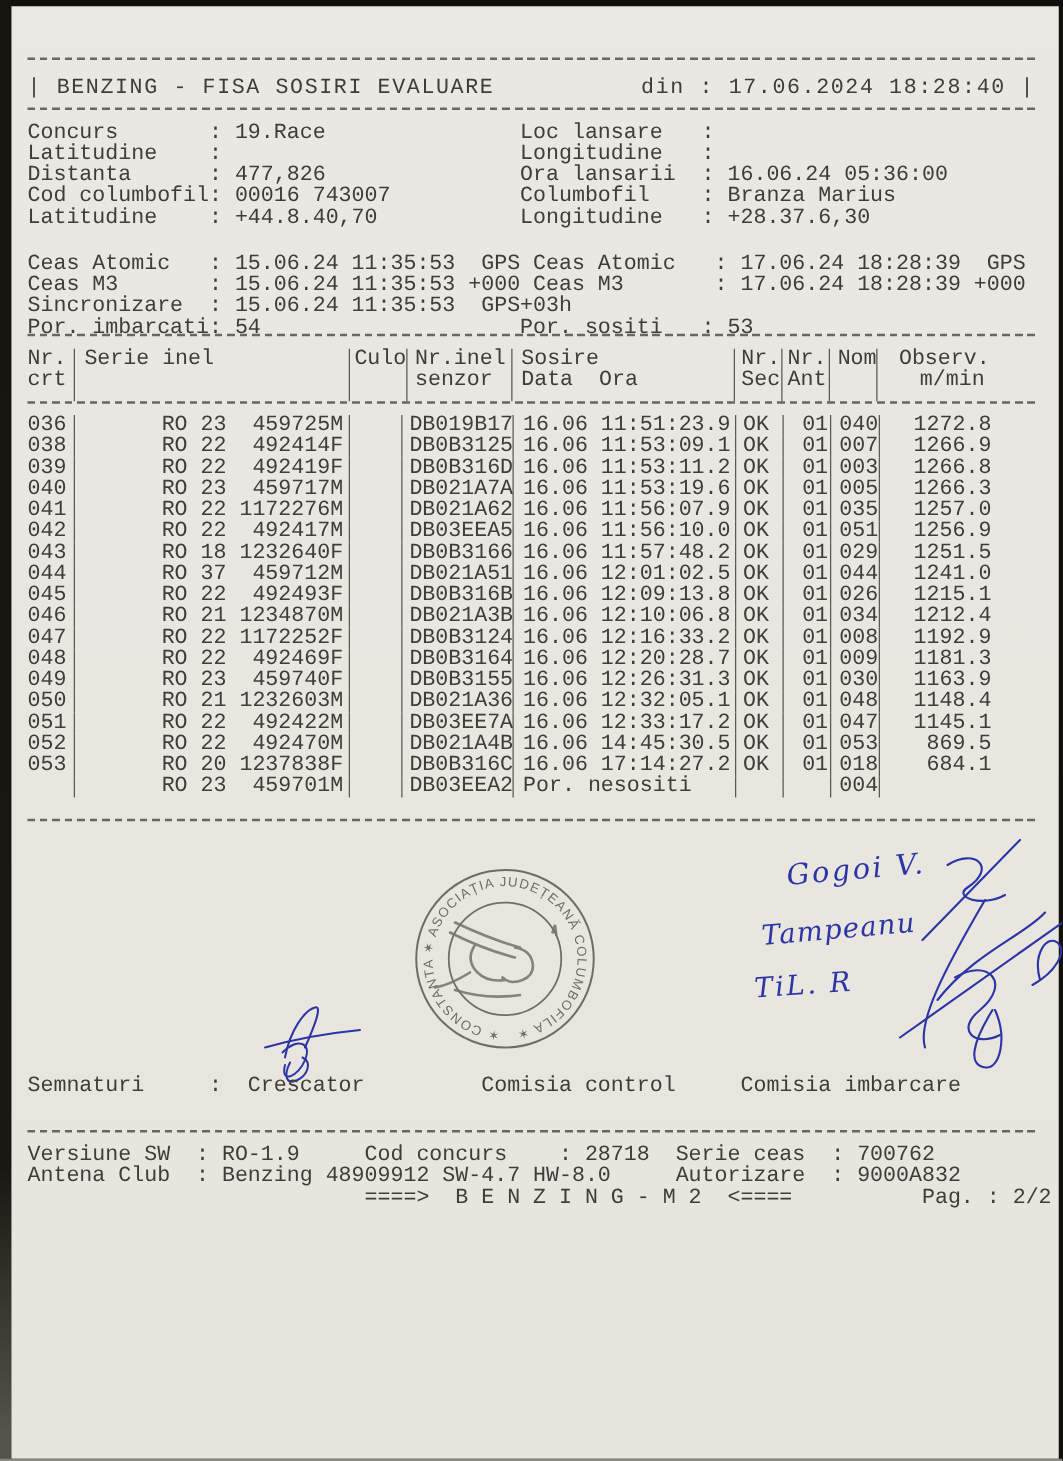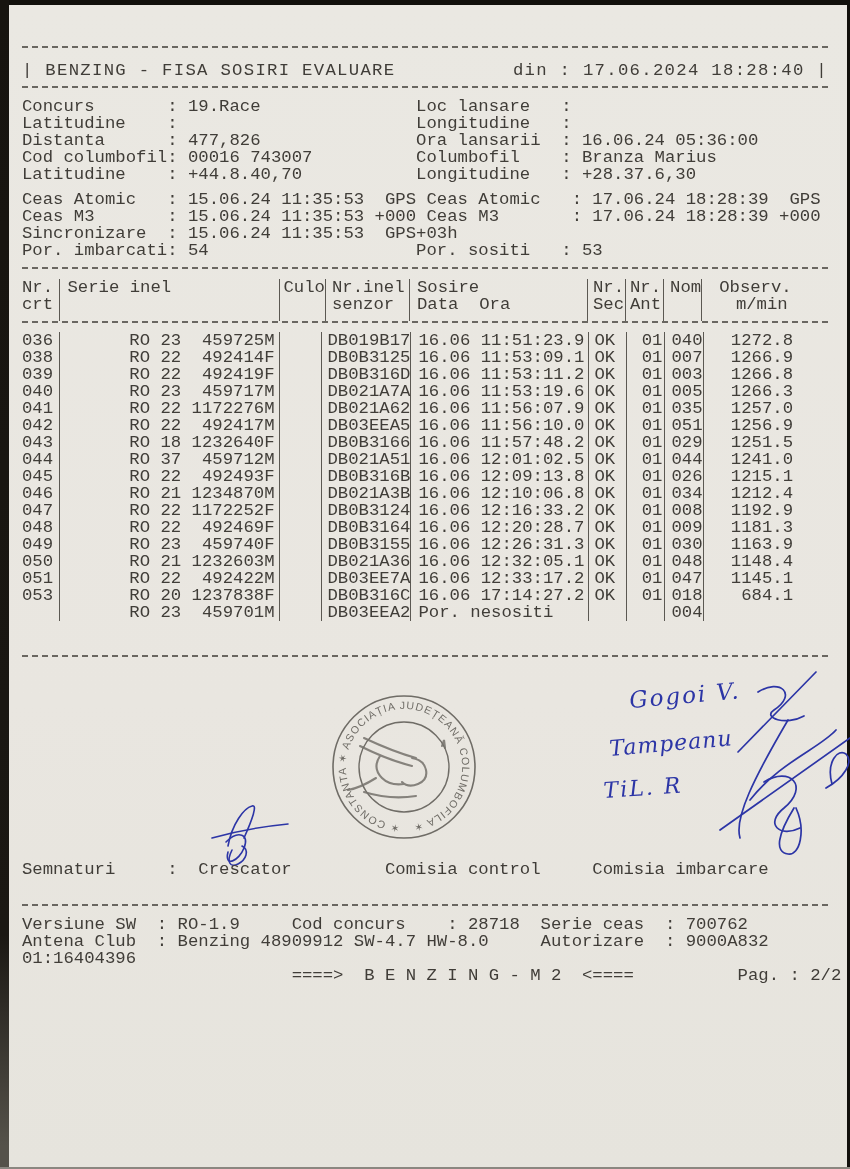--- a/index.html
+++ b/index.html
@@ -75,21 +75,21 @@
 
     <div class="lineblock" style="top:93px">
 
     <div class="tline">Concurs       : 19.Race               Loc lansare   :</div>
         <div class="tline">Latitudine    :                       Longitudine   :</div>
         <div class="tline">Distanta      : 477,826               Ora lansarii  : 16.06.24 05:36:00</div>
         <div class="tline">Cod columbofil: 00016 743007          Columbofil    : Branza Marius</div>
         <div class="tline">Latitudine    : +44.8.40,70           Longitudine   : +28.37.6,30</div>
       </div>
 
-    <div class="lineblock" style="top:186px">
+    <div class="lineblock" style="top:198px">
 
     <div class="tline">Ceas Atomic   : 15.06.24 11:35:53  GPS Ceas Atomic   : 17.06.24 18:28:39  GPS</div>
         <div class="tline">Ceas M3       : 15.06.24 11:35:53 +000 Ceas M3       : 17.06.24 18:28:39 +000</div>
         <div class="tline">Sincronizare  : 15.06.24 11:35:53  GPS+03h</div>
         <div class="tline">Por. imbarcati: 54                    Por. sositi   : 53</div>
       </div>
 
     <div class="rule" style="top:262px"></div>
 
     <table class="rtab hd" style="top:274px">
@@ -309,20 +309,31 @@
             <td class="c-serie">RO 22  492422M</td>
             <td class="c-culo"></td>
             <td class="c-senzor">DB03EE7A</td>
             <td class="c-sosire">16.06 12:33:17.2</td>
             <td class="c-sec">OK</td>
             <td class="c-ant">01</td>
             <td class="c-nom">047</td>
             <td class="c-observ">1145.1</td>
           </tr>
 
+          <tr class="body-row">
+            <td class="c-nr">052</td>
+            <td class="c-serie">RO 22  492470M</td>
+            <td class="c-culo"></td>
+            <td class="c-senzor">DB021A4B</td>
+            <td class="c-sosire">16.06 14:45:30.5</td>
+            <td class="c-sec">OK</td>
+            <td class="c-ant">01</td>
+            <td class="c-nom">053</td>
+            <td class="c-observ">869.5</td>
+          </tr>
 
           <tr class="body-row">
             <td class="c-nr">053</td>
             <td class="c-serie">RO 20 1237838F</td>
             <td class="c-culo"></td>
             <td class="c-senzor">DB0B316C</td>
             <td class="c-sosire">16.06 17:14:27.2</td>
             <td class="c-sec">OK</td>
             <td class="c-ant">01</td>
             <td class="c-nom">018</td>
@@ -395,21 +406,20 @@
     <div class="lineblock" style="top:856px">
       <div class="tline">Semnaturi     :  Crescator         Comisia control     Comisia imbarcare</div>
     </div>
 
     <div class="rule" style="top:899px"></div>
 
     <div class="lineblock" style="top:911px">
 
     <div class="tline">Versiune SW  : RO-1.9     Cod concurs    : 28718  Serie ceas  : 700762</div>
         <div class="tline">Antena Club  : Benzing 48909912 SW-4.7 HW-8.0     Autorizare  : 9000A832</div>
-        <div class="tline">01:16404396</div>
         <div class="tline">                          ====&gt;  B E N Z I N G - M 2  &lt;====          Pag. : 2/2</div>
       </div>
 
   </div>
 </div>
 
 <div class="edge-left"></div>
 <div class="edge-bottom"></div>
 
 </body></html>

